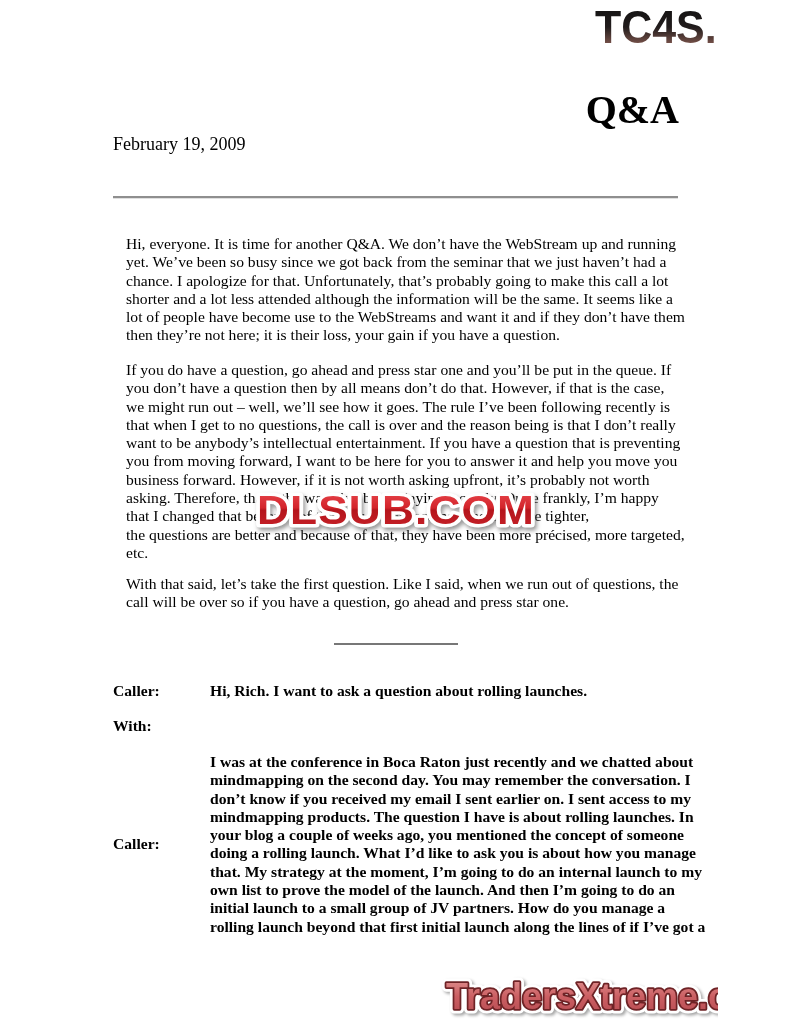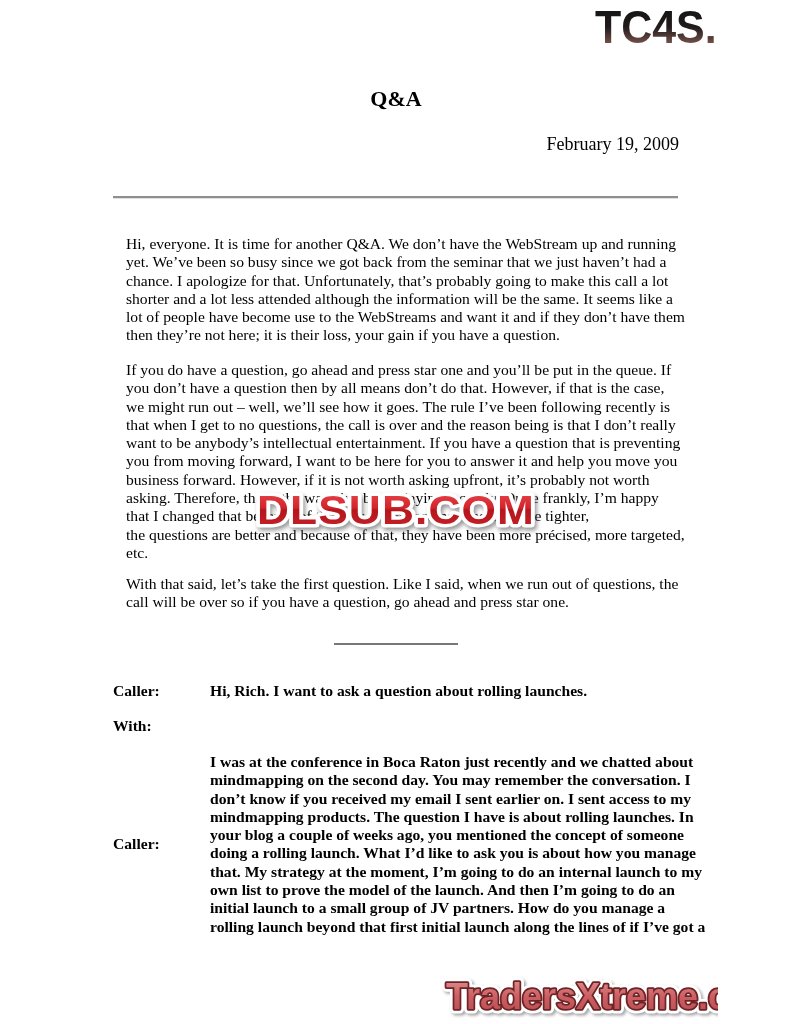--- a/index.html
+++ b/index.html
@@ -9,26 +9,26 @@
     height: 1024px;
     background: #ffffff;
     overflow: hidden;
     font-family: "Liberation Serif", serif;
     color: #000000;
   }
   .abs { position: absolute; }
 
   .doc-title {
     top: 86px; left: 113px; width: 566px;
-    text-align: center;
-    font-size: 22px; font-weight: bold;
+    text-align: right;
+    font-size: 40px; font-weight: bold;
   }
   .doc-date {
     top: 134px; left: 113px; width: 566px;
-    text-align: right;
+    text-align: left;
     font-size: 18px;
   }
   .rule {
     top: 196px; left: 113px; width: 565px;
     height: 0;
     border-top: 2px solid #8f8f8f;
     box-shadow: 0 1px 0 rgba(0,0,0,0.12);
   }
   .para {
     left: 126px; width: 620px;

